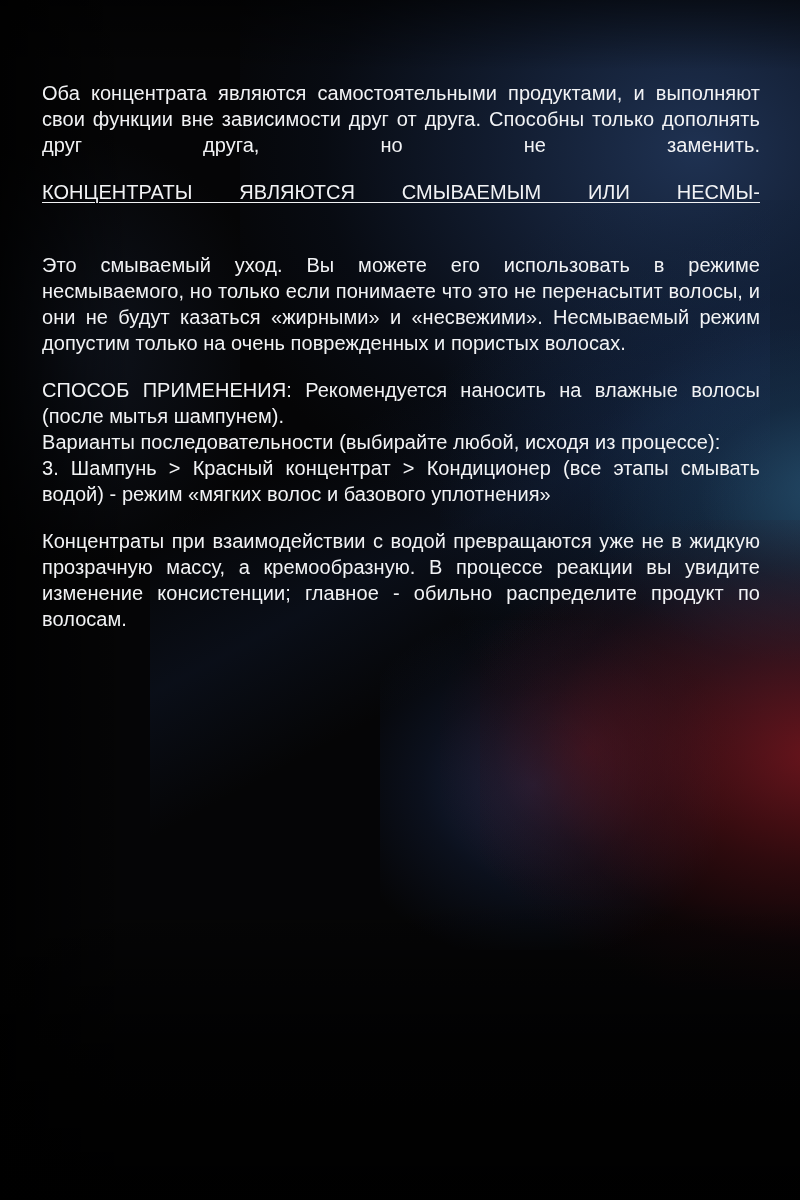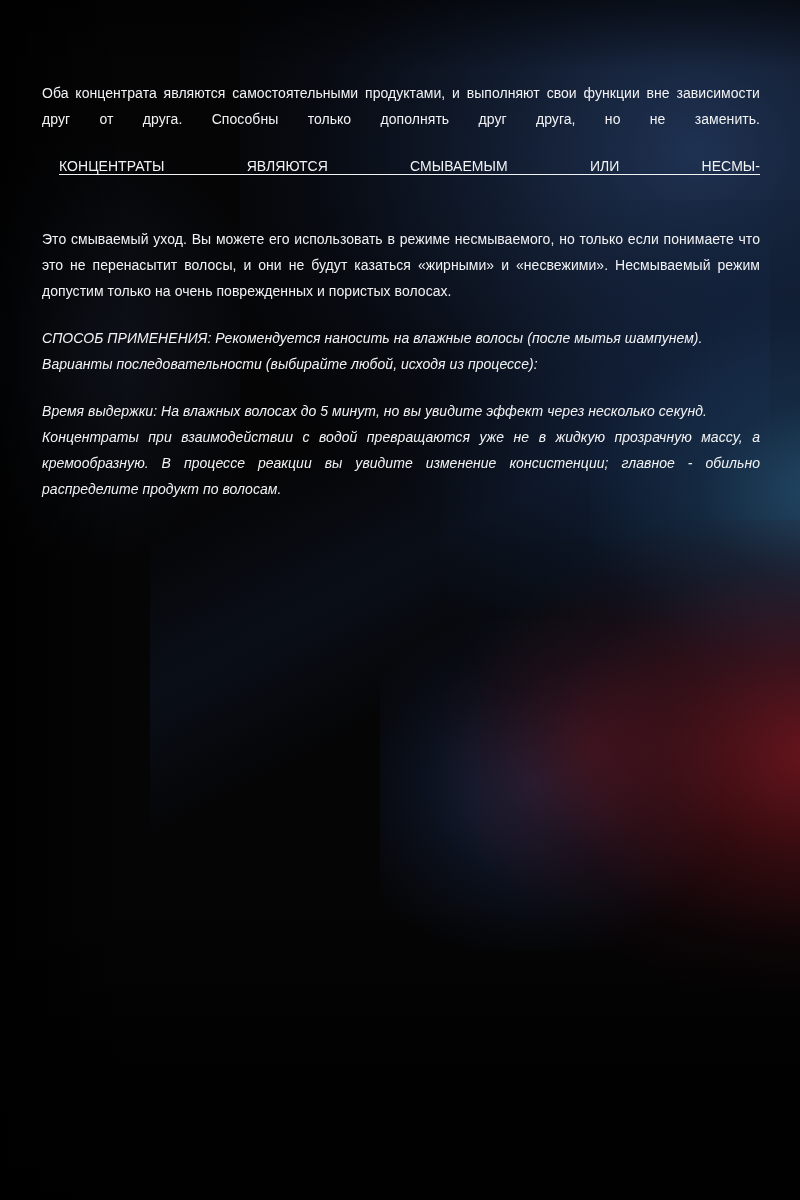--- a/index.html
+++ b/index.html
@@ -121,40 +121,40 @@
                  rgba(0,0,0,0.80) 100%);
   }
 
   
   #content {
     position: absolute;
     left: 42px;
     top: 80px;
     width: 718px;
     color: #f2f3f5;
-    font-size: 14px;
+    font-size: 20px;
     line-height: 26px;
     text-align: justify;
     text-justify: inter-word;
     letter-spacing: 0.05px;
   }
 
   .para {
     margin: 0 0 21px 0;
     text-align: justify;
     text-justify: inter-word;
   }
 
   .para:last-child {
     margin-bottom: 0;
   }
 
   
   .heading {
-    margin: 0 0 21px 17px;
+    margin: 0 0 21px 0;
     text-decoration: underline;
     text-underline-offset: 3px;
     text-decoration-thickness: 1px;
     text-align: justify;
     text-justify: inter-word;
   }
   .heading .hline {
     display: block;
     text-align: justify;
     text-justify: inter-word;
@@ -164,21 +164,20 @@
     display: inline-block;
     width: 100%;
   }
 
   .justify-all {
     text-align-last: justify;
   }
 
   .listblock {
     margin: 0 0 21px 0;
-    font-style: italic;
   }
   .listitem {
     margin: 0;
     text-align: justify;
     text-justify: inter-word;
   }
 </style>
 </head>
 <body>
 
@@ -202,23 +201,23 @@
 
     <div class="heading">
       <span class="hline stretch">КОНЦЕНТРАТЫ ЯВЛЯЮТСЯ СМЫВАЕМЫМ ИЛИ НЕСМЫ-</span>
     </div>
 
     <p class="para">Это смываемый уход. Вы можете его использовать в режиме несмываемого, но только если понимаете что это не перенасытит волосы, и они не будут казаться «жирными» и «несвежими». Несмываемый режим допустим только на очень поврежденных и пористых волосах.</p>
 
     <div class="listblock">
       <p class="listitem">СПОСОБ ПРИМЕНЕНИЯ: Рекомендуется наносить на влажные волосы (после мытья шампунем).</p>
       <p class="listitem">Варианты последовательности (выбирайте любой, исходя из процессе):</p>
+      <p class="listitem">3. Шампунь &gt; Красный концентрат &gt; Кондиционер (все этапы смывать водой) - режим «мягких волос и базового уплотнения»</p>
     </div>
 
 
 
     <div class="listblock">
-      <p class="listitem">Время выдержки: На влажных волосах до 5 минут, но вы увидите эффект через несколько секунд.</p>
       <p class="listitem">Концентраты при взаимодействии с водой превращаются уже не в жидкую прозрачную массу, а кремообразную. В процессе реакции вы увидите изменение консистенции; главное - обильно распределите продукт по волосам.</p>
     </div>
 
   </div>
 </div>
 
 </body></html>

